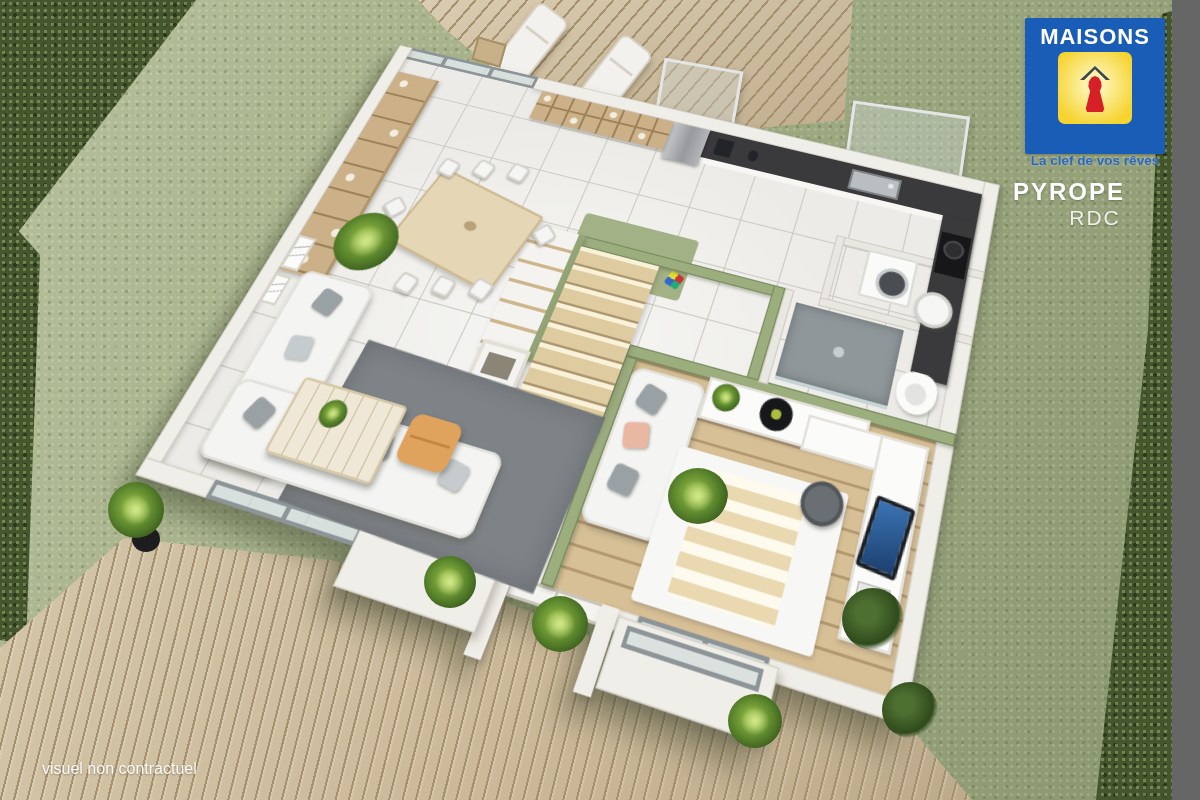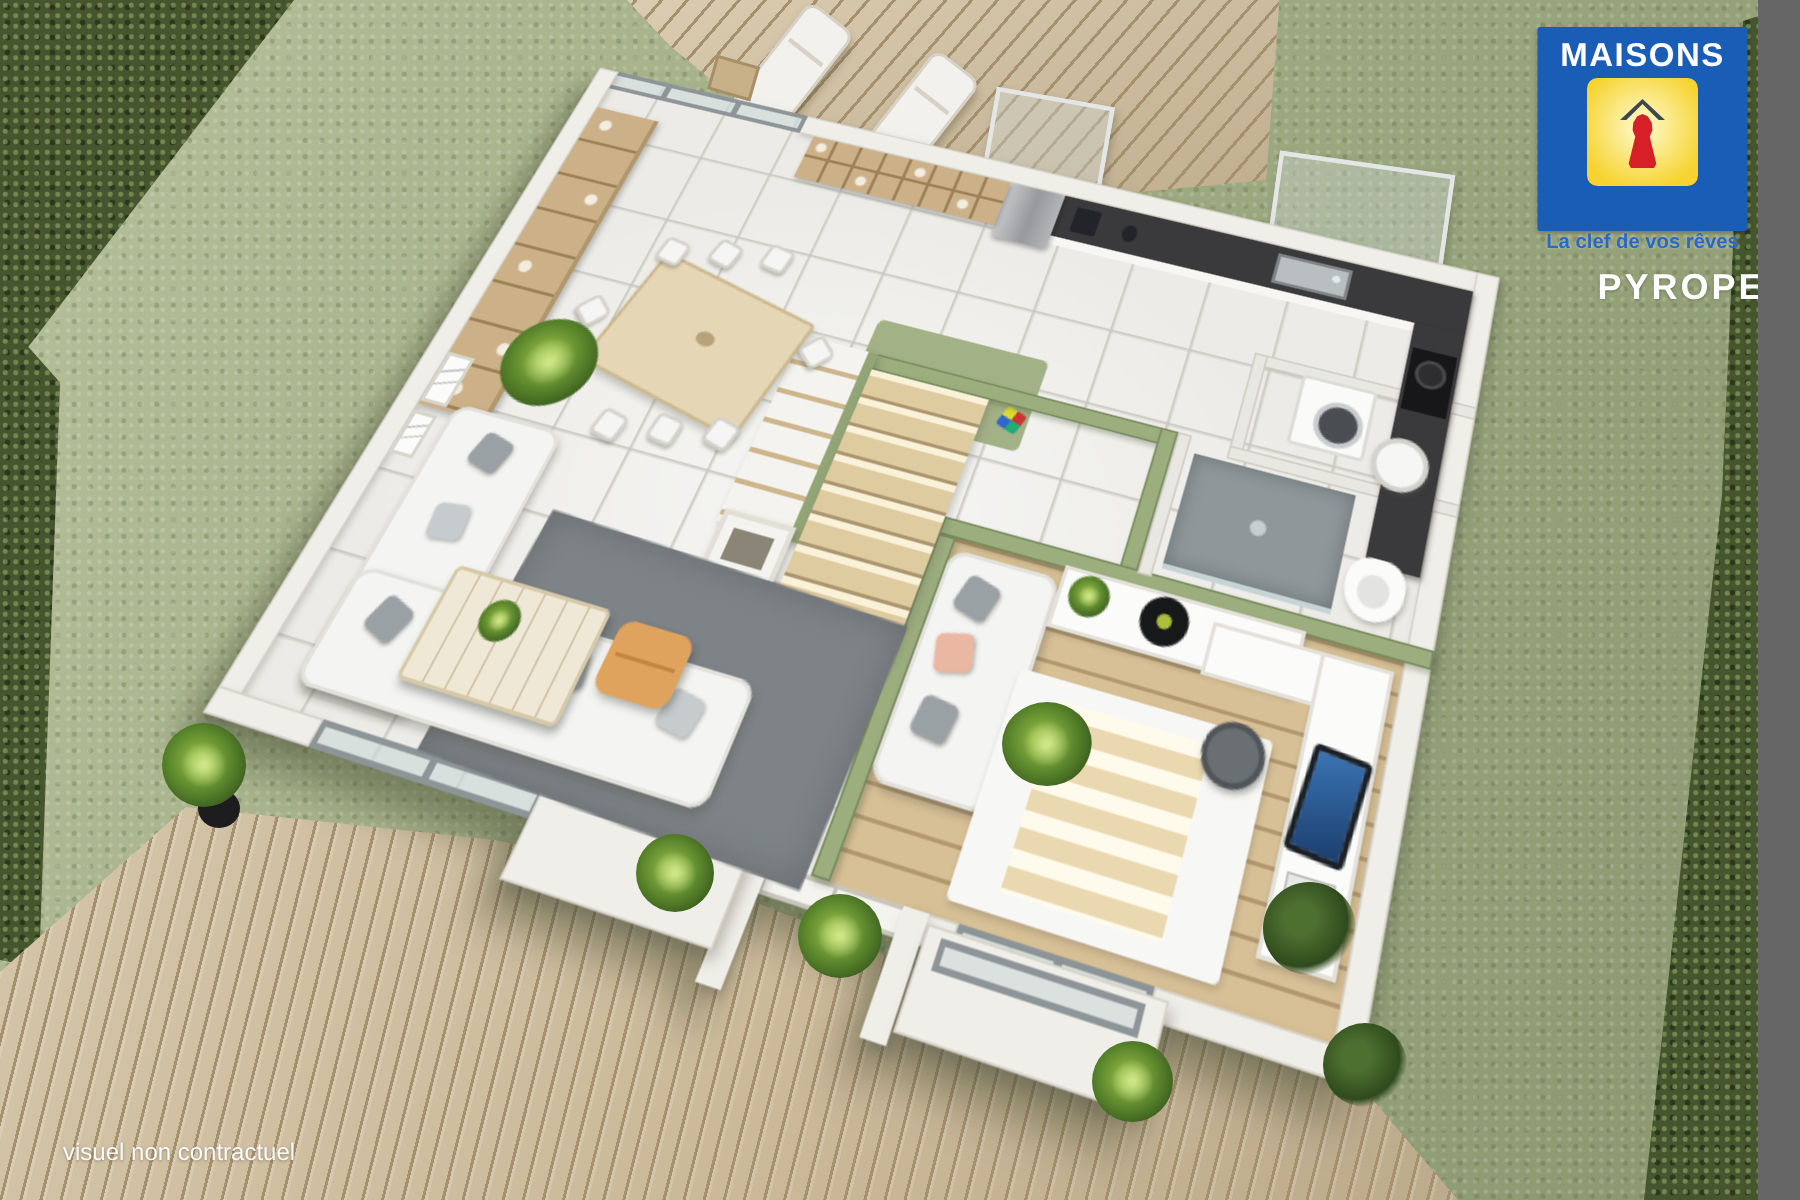--- a/index.html
+++ b/index.html
@@ -217,21 +217,21 @@
     font-size:22px;letter-spacing:1px;}
   .logo-sq{left:33px;top:34px;width:74px;height:72px;border-radius:7px;
     background:radial-gradient(circle at 50% 45%, var(--brand-yellow-light,#fdf4b2) 15%, var(--brand-yellow,#f6d32e) 80%);}
   .roof{left:22px;top:14px;width:30px;height:14px;
     clip-path:polygon(0 100%,50% 0,100% 100%,86% 100%,50% 24%,14% 100%);background:#3c4752;}
   .keyhole{left:26px;top:24px;width:22px;height:36px;background:var(--brand-red,#d71f27);
     clip-path:polygon(50% 0,66% 4%,78% 16%,80% 30%,72% 42%,92% 92%,85% 100%,15% 100%,8% 92%,28% 42%,20% 30%,22% 16%,34% 4%);}
   .logo-sesame{left:0;right:0;bottom:4px;text-align:center;color:#fff;font-weight:bold;font-size:25px;}
   .tagline{left:1013px;top:153px;width:164px;text-align:center;color:var(--tagline-blue,#2a69c2);
     font-weight:bold;font-size:13.5px;text-shadow:0 0 2px rgba(255,255,255,.35);}
-  .model{left:1013px;top:178px;width:164px;text-align:right;color:#fff;font-weight:bold;
+  .model{left:1013px;top:178px;width:164px;text-align:left;color:#fff;font-weight:bold;
     font-size:24px;letter-spacing:2px;text-shadow:0 1px 2px rgba(40,50,30,.4);}
   .floor-label{left:1013px;top:206px;width:164px;text-align:center;color:rgba(255,255,255,.88);
     font-size:21px;letter-spacing:2px;text-shadow:0 1px 2px rgba(40,50,30,.35);}
   .caption{left:42px;top:760px;color:rgba(255,255,255,.95);font-size:16px;
     text-shadow:0 1px 2px rgba(80,70,50,.5);}
 </style>
 </head>
 <body>
 
 <div id="stage">
@@ -358,15 +358,16 @@
 
   <div class="logo-box">
     <div class="logo-maisons">MAISONS</div>
     <div class="logo-sq">
       <div class="roof"></div>
       <div class="keyhole"></div>
     </div>
   </div>
   <div class="tagline">La clef de vos rêves</div>
   <div class="model">PYROPE</div>
+  <div class="floor-label">RDC</div>
 
   <div class="caption">visuel non contractuel</div>
 </div>
 
 </body></html>

